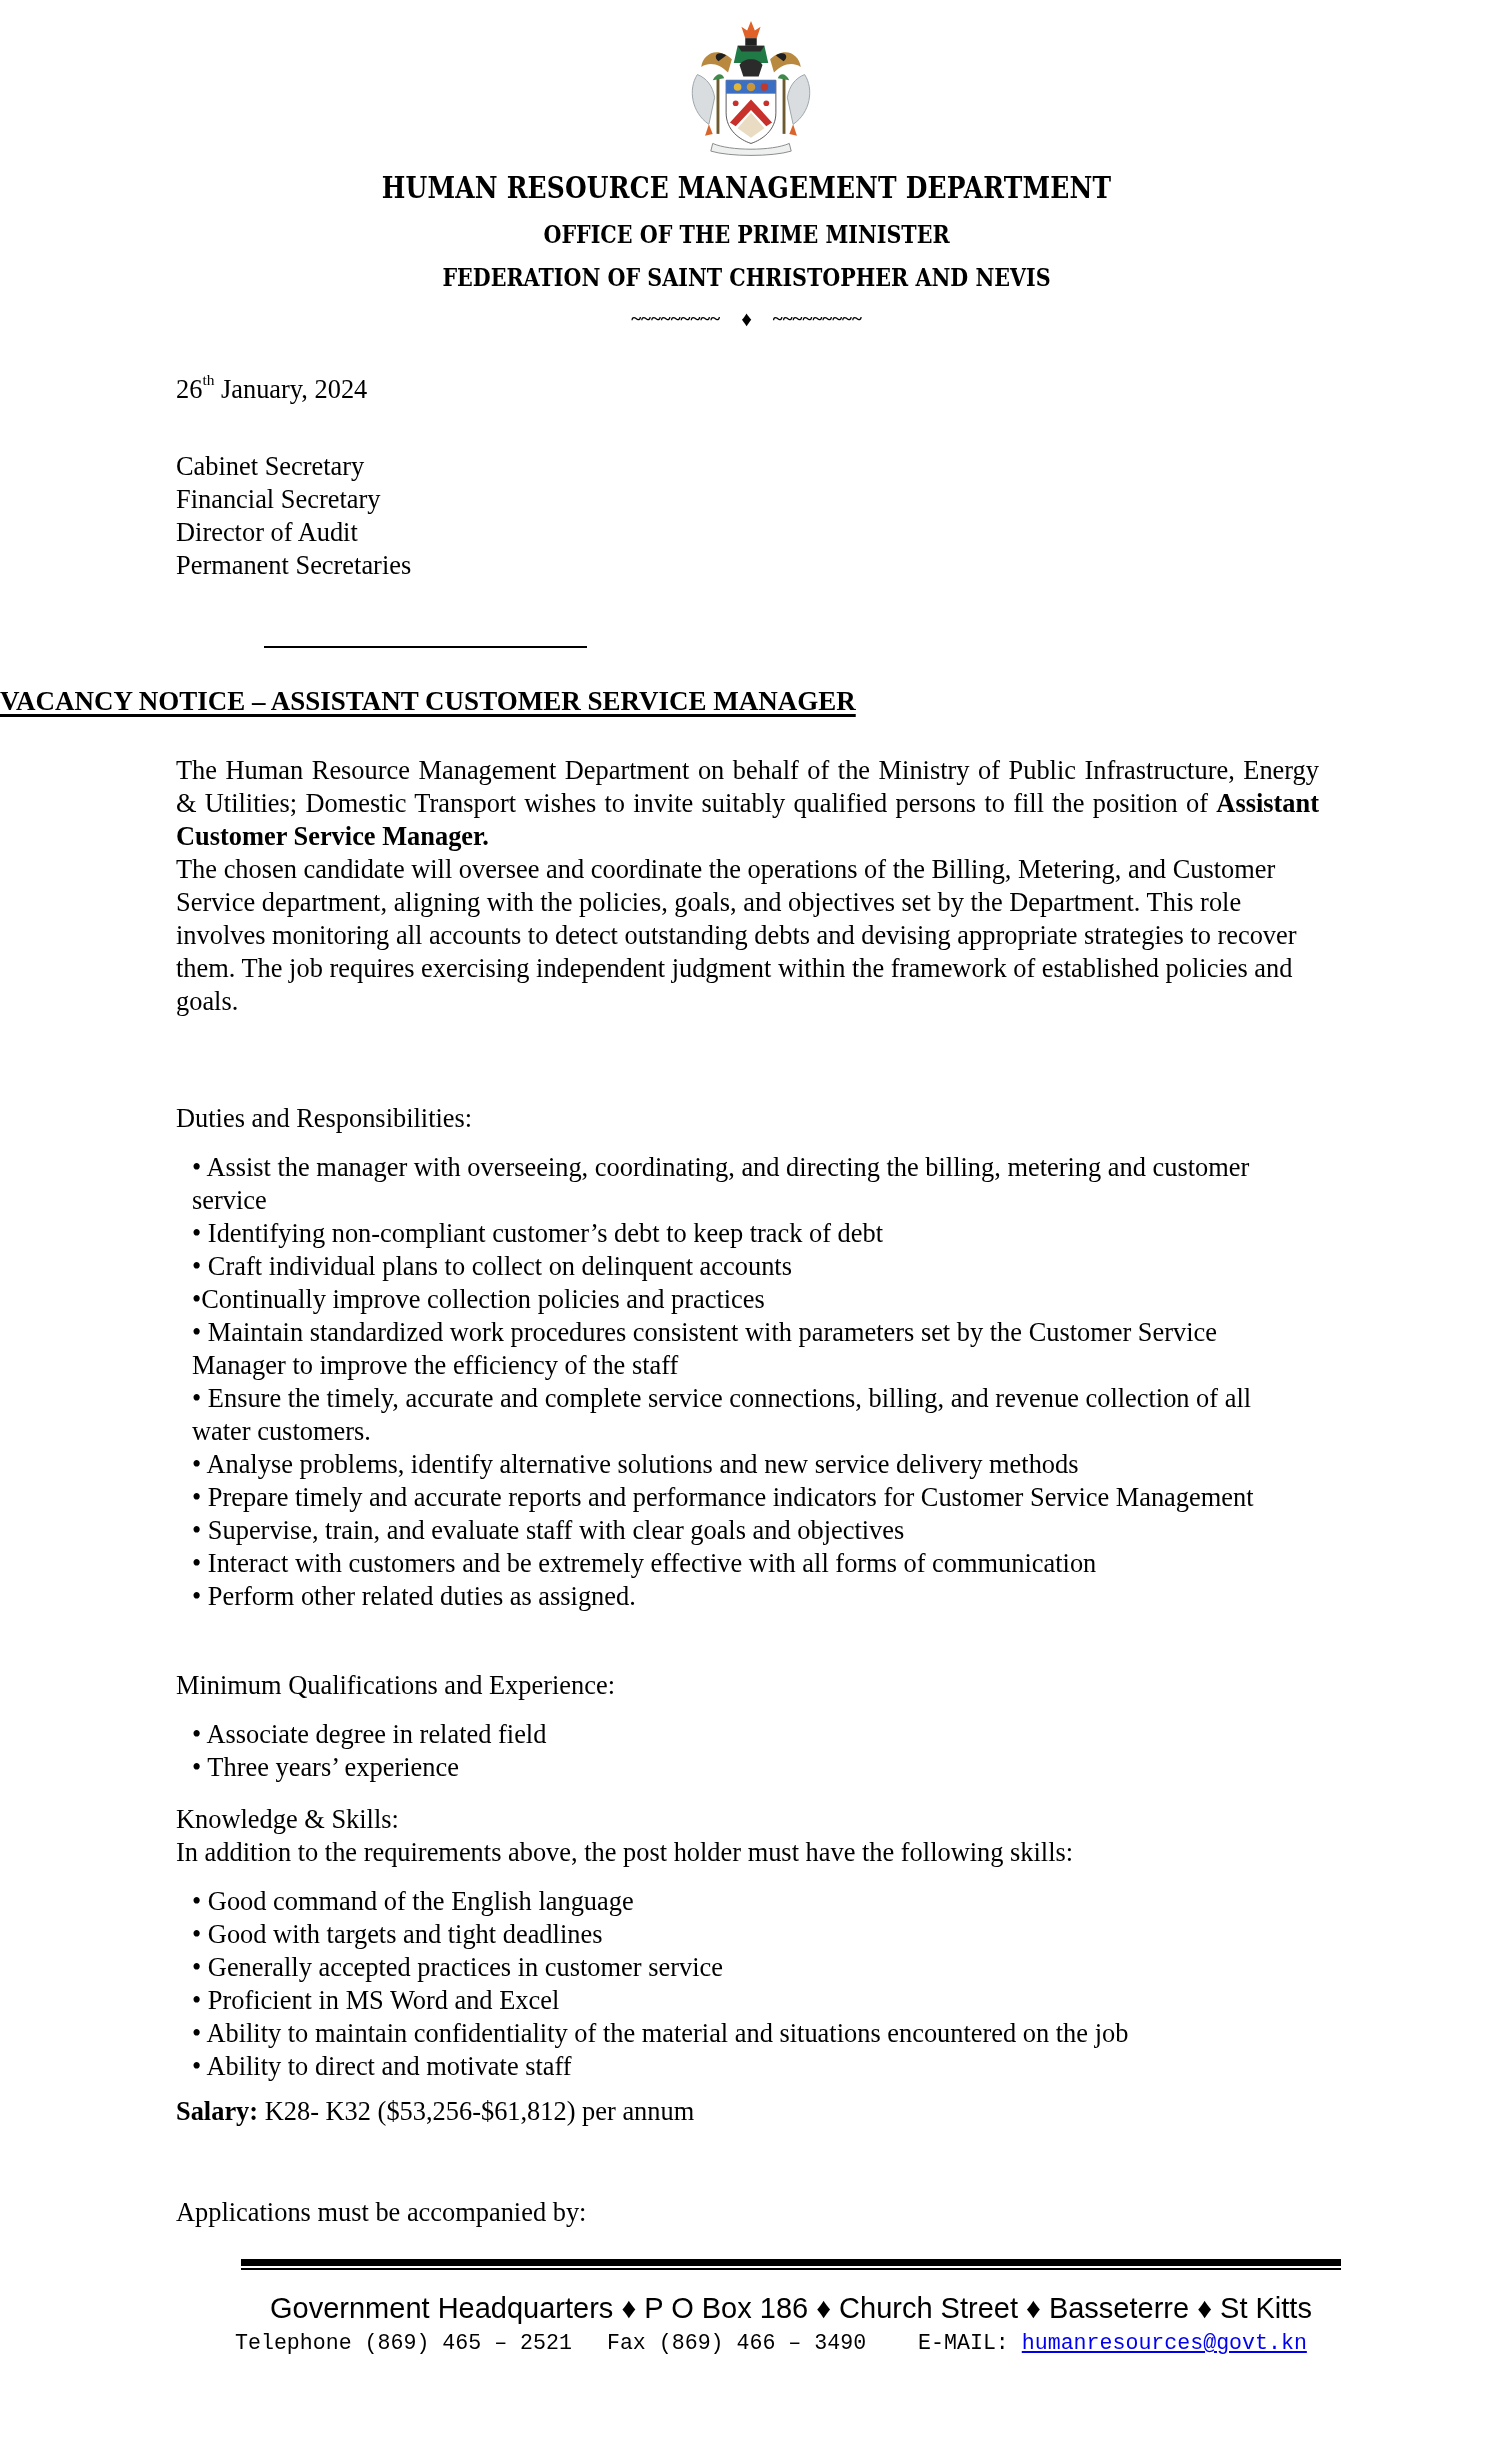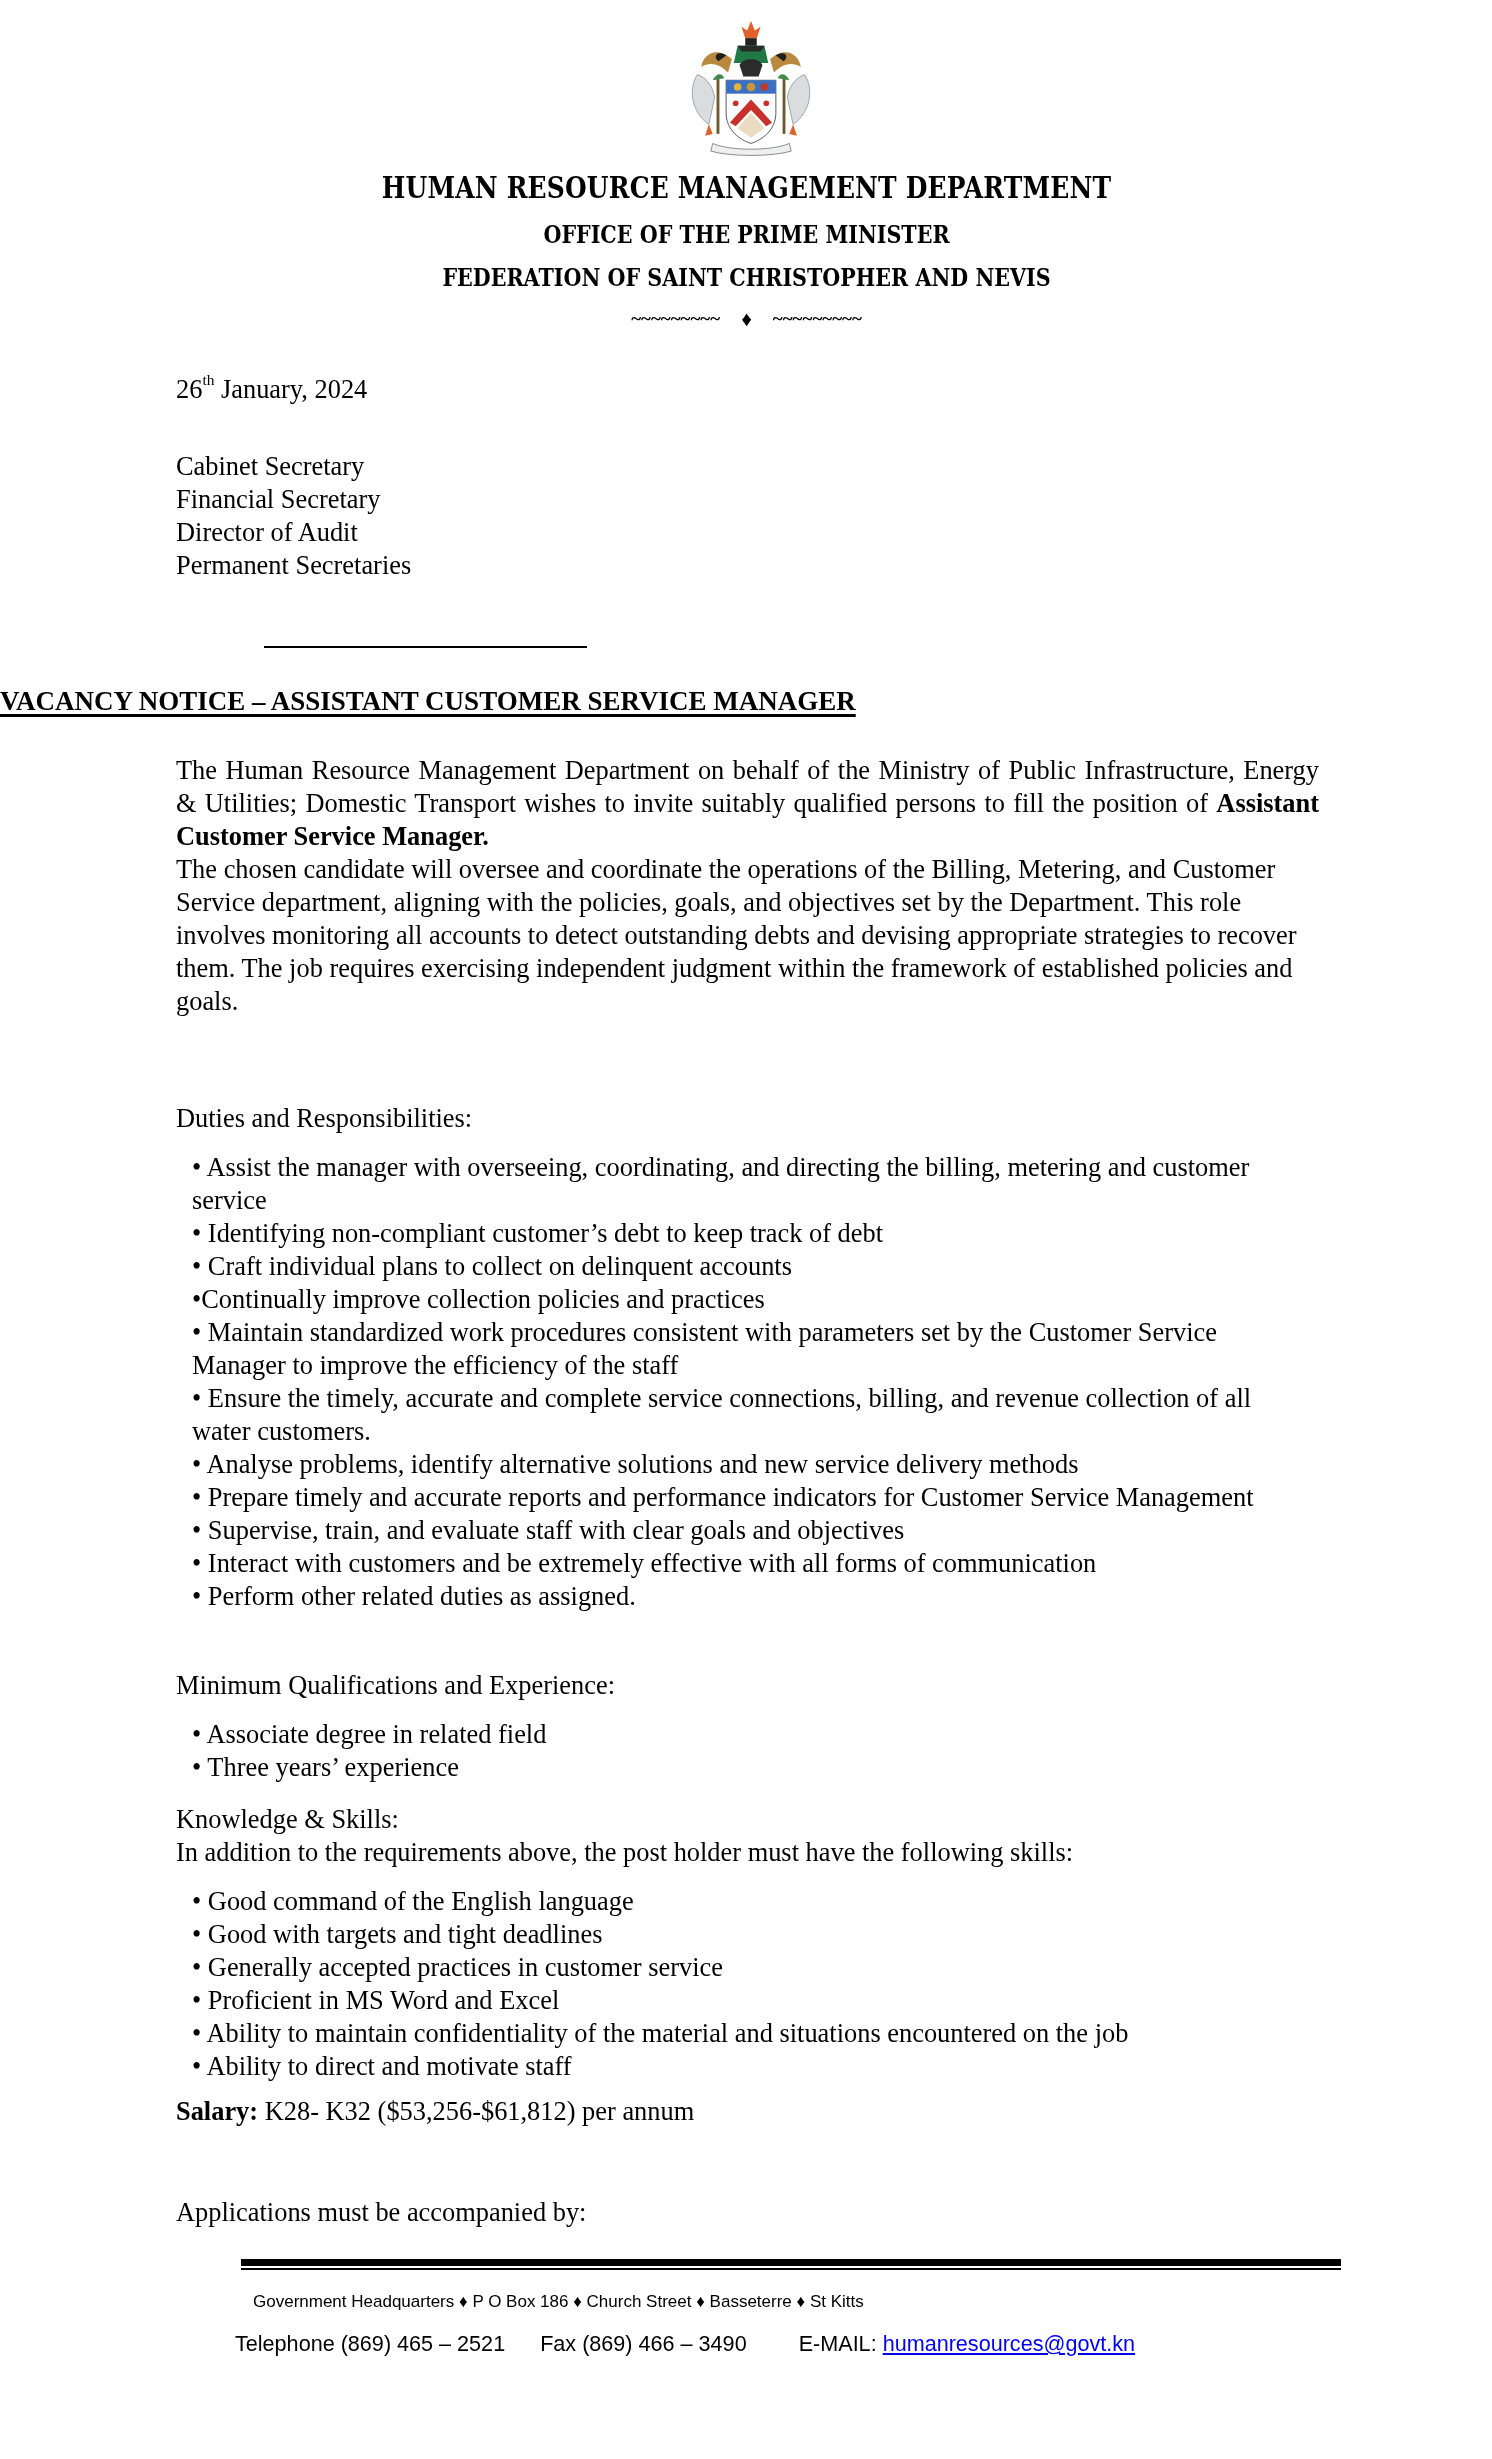--- a/index.html
+++ b/index.html
@@ -35,23 +35,23 @@
   #salary { top: 2095px; }
   #applications { top: 2196px; }
   .heading { font-weight: normal; margin-top: 44px; }
   .list { list-style: none; margin: 16px; padding: 0; }
   .list li { margin: 0; padding: 0; }
   b { font-weight: bold; }
 
   
   #footer-rule-thick { position: absolute; left: 241px; top: 2259px; width: 1100px; height: 6.7px; background: #000; }
   #footer-rule-thin  { position: absolute; left: 241px; top: 2268px; width: 1100px; height: 1.9px; background: #000; }
-  #footer-address { position: absolute; left: 253px; top: 2292px; font-family: "Liberation Sans", sans-serif;
-                    font-size: 17px; white-space: nowrap; }
-  #footer-contact { position: absolute; left: 235px; top: 2331px; font-family: Liberation Sans, sans-serif;
+  #footer-address { position: absolute; left: 270px; top: 2292px; font-family: "Liberation Sans", sans-serif;
+                    font-size: 29px; white-space: nowrap; }
+  #footer-contact { position: absolute; left: 235px; top: 2331px; font-family: Liberation Mono, monospace;
                     font-size: 21.6px; white-space: nowrap; }
   #footer-contact .gap { display: inline-block; width: 35px; }
   #footer-contact .gap2 { display: inline-block; width: 52px; }
   #email-link { color: #0000ee; text-decoration: underline; }
 </style>
 </head>
 <body>
 
 <svg id="crest" viewBox="0 0 140 145">
 

